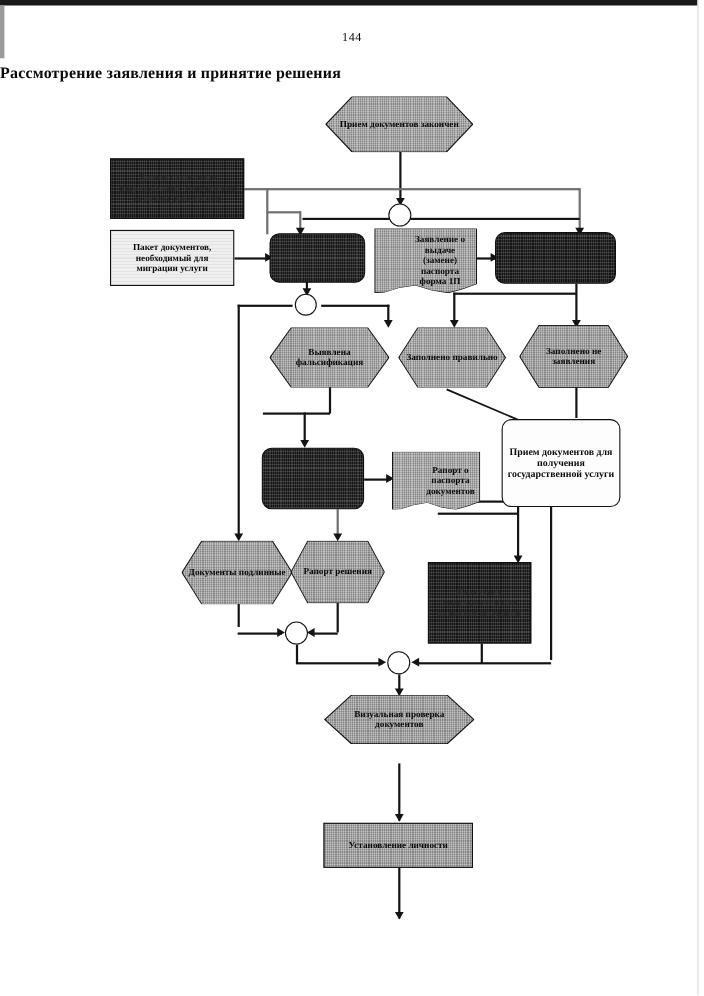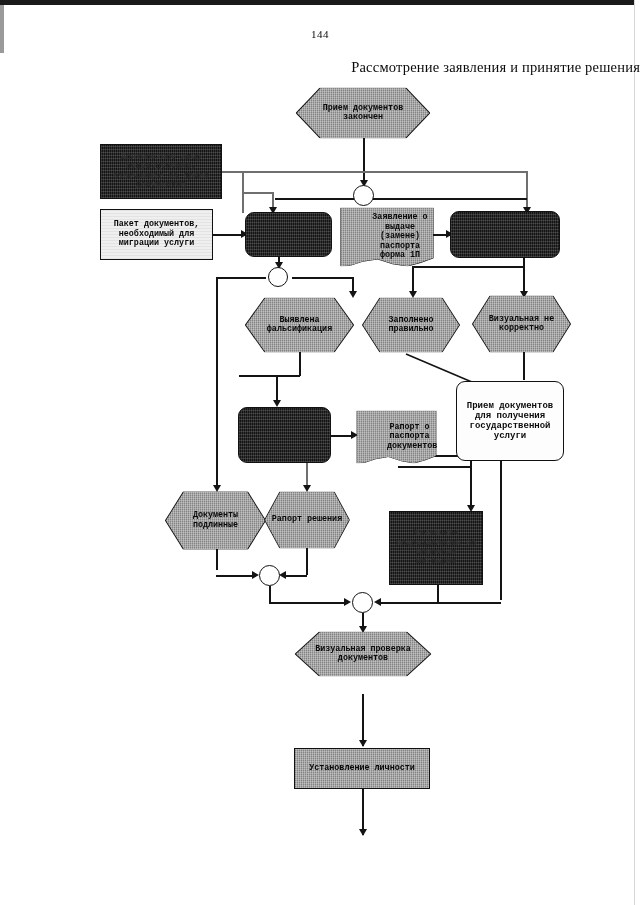--- a/index.html
+++ b/index.html
@@ -11,27 +11,27 @@
   }
   
   .scan-edge-top{position:absolute;left:0;top:0;width:640px;height:5px;background:#1a1a1a;}
   .scan-edge-left{position:absolute;left:0;top:5px;width:4px;height:48px;background:#9a9a9a;}
   .scan-edge-right{position:absolute;right:0;top:0;width:5px;height:905px;background:#ffffff;
       border-left:1px solid #d8d8d8;}
   .page-frame{position:absolute;left:5px;top:6px;width:628px;height:893px;background:#fff;}
 
   .page-num{position:absolute;left:0;top:28px;width:640px;text-align:center;
       font-size:11px;letter-spacing:.5px;}
-  .title{position:absolute;left:0;top:59px;width:640px;text-align:right;
-      font-size:14.5px;font-weight:400;letter-spacing:.2px;}
+  .title{position:absolute;left:0;top:59px;width:640px;text-align:left;
+      font-size:14.5px;font-weight:700;letter-spacing:.2px;}
 
   
   .node{position:absolute;box-sizing:border-box;display:flex;align-items:center;
     justify-content:center;text-align:center;line-height:1.12;
-    font-size:8.4px;font-weight:700;padding:2px 4px;z-index:5;font-family:Liberation Mono, monospace;}
+    font-size:8.4px;font-weight:700;padding:2px 4px;z-index:5;}
   .node span{display:block;width:100%;}
 
   
   .fill-gray{
     background-color:#9d9d9d;
     background-image:
       repeating-linear-gradient(0deg, rgba(255,255,255,.24) 0 1px, rgba(0,0,0,0) 1px 2px),
       repeating-linear-gradient(90deg, rgba(0,0,0,.16) 0 1px, rgba(255,255,255,.14) 1px 2px);
     color:#080808;
   }
@@ -230,21 +230,21 @@
 
 <div class="node hex" style="left:363px;top:298px;width:96px;height:54px;">
   <div class="hexedge"></div>
   <div class="hexbody fill-gray"></div>
   <span>Заполнено правильно</span>
 </div>
 
 <div class="node hex" style="left:473px;top:296px;width:97px;height:56px;">
   <div class="hexedge"></div>
   <div class="hexbody fill-gray"></div>
-  <span>Визуальная не корректно</span>
+  <span>Заполнено не заявления</span>
 </div>
 
 <div class="node rounded fill-dark" style="left:238px;top:407px;width:93px;height:56px;">
   <span></span>
 </div>
 
 <div class="node doc" style="left:357px;top:411px;width:79px;height:52px;">
   <div class="docedge"></div>
   <div class="docbody fill-gray"></div>
   <span>Рапорт о паспорта документов</span>

